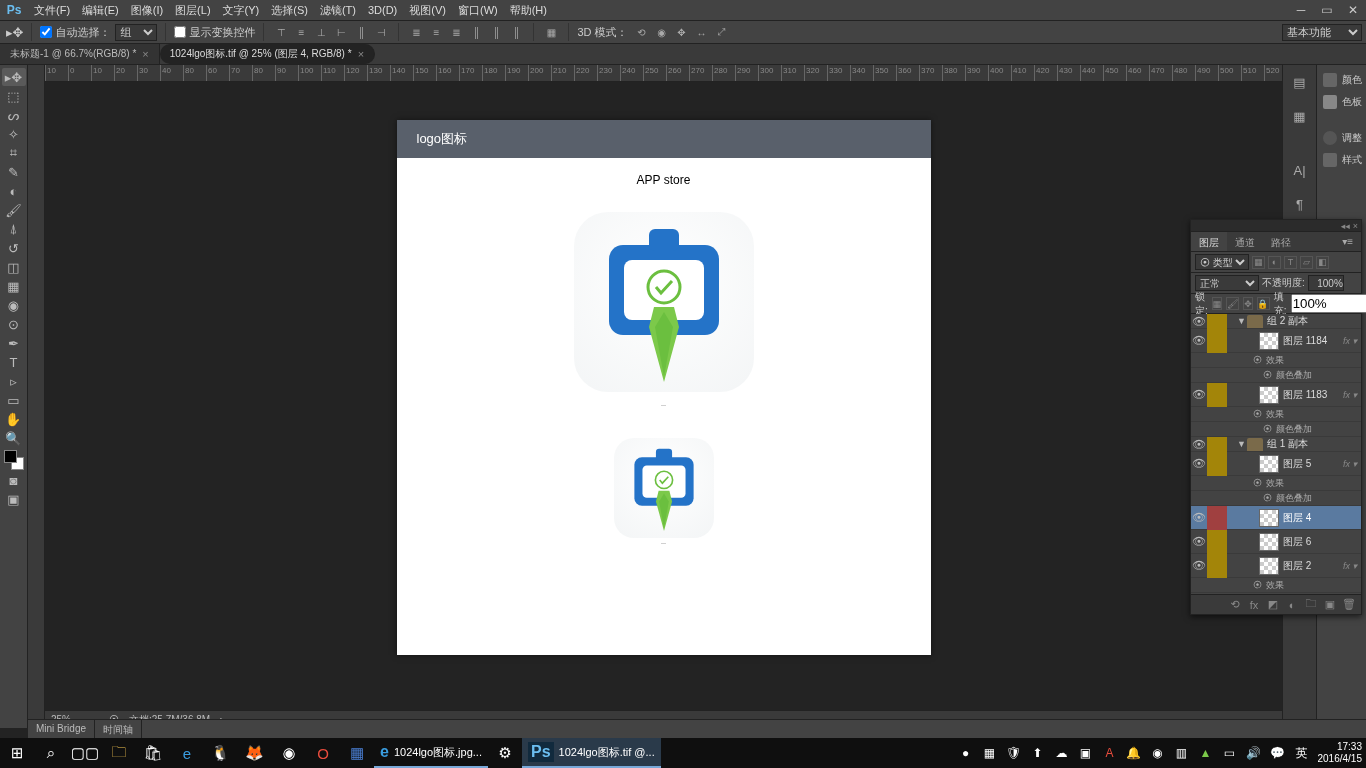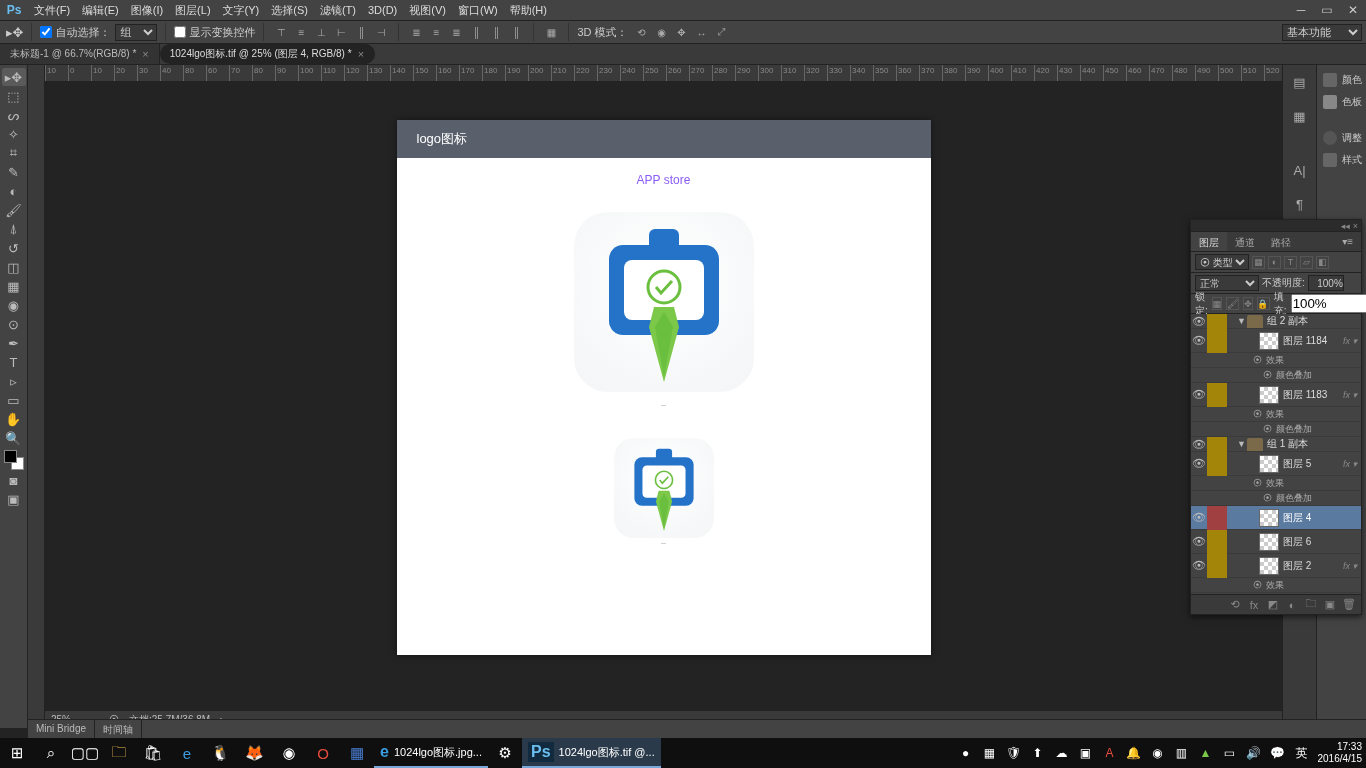--- a/index.html
+++ b/index.html
@@ -43,21 +43,21 @@
 .canvas-wrap { flex: 1; background: #232323; overflow: hidden; position: relative; }
 .ruler-h { height: 17px; background: #3a3a3a; border-bottom: 1px solid #222; position: relative; overflow: hidden; }
 .ruler-h .ticks { position: absolute; left: 0; top: 0; height: 17px; color: #888; font-size: 8px; display: flex; }
 .ruler-h .tick { width: 23px; text-align: left; border-left: 1px solid #666; padding-left: 1px; height: 17px; line-height: 8px; padding-top: 2px; }
 
 .canvas-stage { position: absolute; top: 17px; left: 0; right: 0; bottom: 22px; display: flex; justify-content: center; align-items: flex-start; overflow: hidden; padding-top: 38px; }
 
 .artboard { width: 534px; height: 535px; background: #fff; box-shadow: 0 0 6px rgba(0,0,0,.5); }
 .art-header { height: 38px; background: #59606b; color: #fff; display: flex; align-items: center; padding-left: 20px; font-size: 13px; }
 .art-body { padding: 15px 0; text-align: center; }
-.art-label { font-size: 12px; color: #8b5cf6; margin-bottom: 25px; }
+.art-label { font-size: 12px; color: #000000; margin-bottom: 25px; }
 .logo-big { width: 180px; height: 180px; margin: 10px auto; border-radius: 34px; background: radial-gradient(circle at 50% 40%, #fff, #f3f5f6); display: flex; align-items: center; justify-content: center; }
 .logo-small { width: 100px; height: 100px; margin: 30px auto 0; border-radius: 20px; background: radial-gradient(circle at 50% 40%, #fff, #f3f5f6); display: flex; align-items: center; justify-content: center; }
 .tiny-text { font-size: 5px; color: #888; margin-top: 2px; }
 
 .status-bar { position: absolute; bottom: 0; left: 0; right: 0; height: 18px; background: #3a3a3a; border-top: 1px solid #222; color: #bbb; font-size: 10px; display: flex; align-items: center; padding: 0 6px; gap: 10px; }
 .status-bar input { width: 48px; background: #3a3a3a; border: none; color: #bbb; font-size: 10px; }
 .mini-tabs { height: 19px; background: #434343; display: flex; gap: 0; font-size: 10px; color: #bbb; border-top: 1px solid #222;}
 .mini-tabs div { padding: 3px 8px; border-right: 1px solid #222; }
 
 

